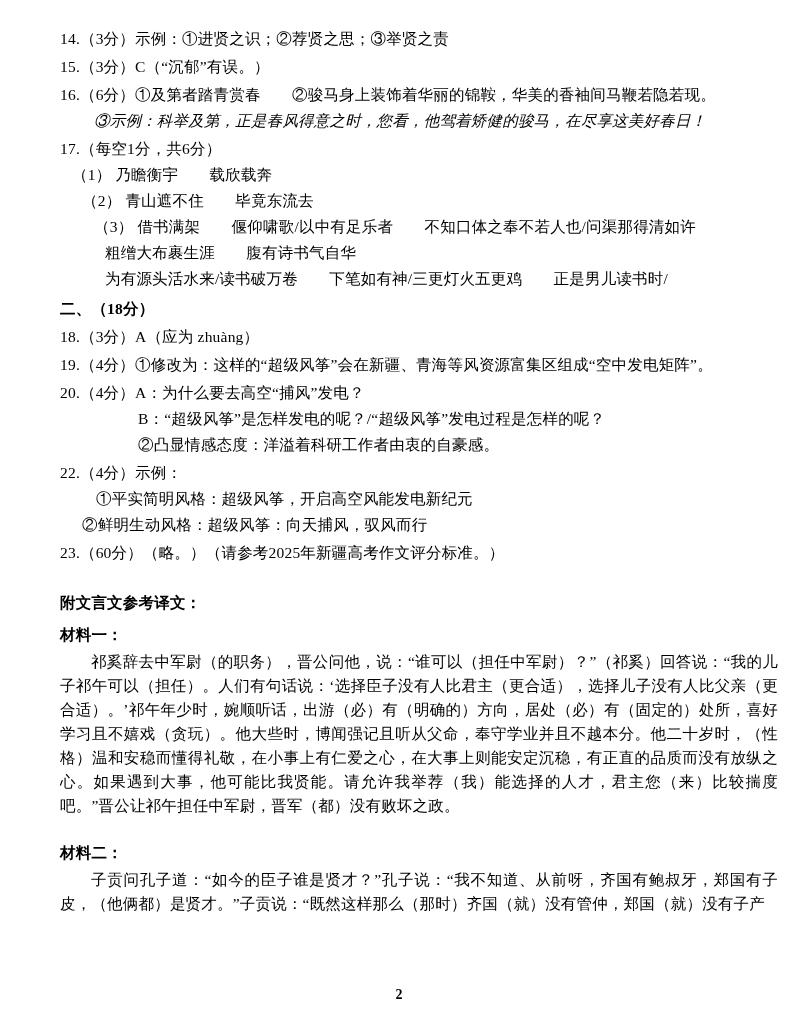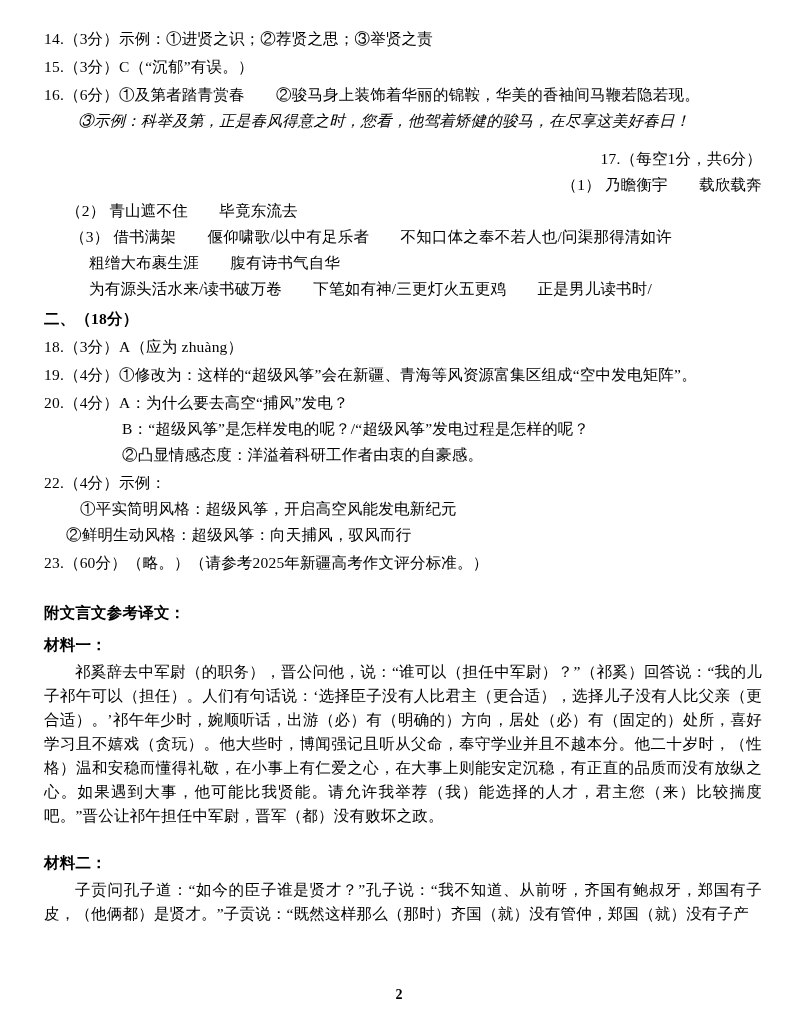--- a/index.html
+++ b/index.html
@@ -9,21 +9,21 @@
   }
   .page {
     position: relative;
     width: 798px;
     height: 1029px;
     margin: 0 auto;
     background: #ffffff;
     color: #000000;
     font-family: "Liberation Serif", "DejaVu Serif", serif;
     box-sizing: border-box;
-    padding: 28px 40px 0 44px;
+    padding: 28px 40px 0 60px;
     overflow: hidden;
   }
   .content {
     width: 718px;
   }
   .line {
     font-size: 15.5px;
     line-height: 22px;
     margin-bottom: 4px;
     white-space: pre-wrap;
@@ -52,24 +52,24 @@
 </style>
 </head>
 <body>
 
 <div class="page">
   <div class="content">
       <div class="line">14.（3分）示例：①进贤之识；②荐贤之思；③举贤之责</div>
       <div class="line" style="margin-top: 6px;">15.（3分）C（“沉郁”有误。）</div>
       <div class="line" style="margin-top: 6px;">16.（6分）①及第者踏青赏春　　②骏马身上装饰着华丽的锦鞍，华美的香袖间马鞭若隐若现。</div>
       <div class="line" style="margin-left: 34px; font-style: italic;">③示例：科举及第，正是春风得意之时，您看，他驾着矫健的骏马，在尽享这美好春日！</div>
-      <div class="line" style="margin-top: 16px; text-align: right;">17.（每空1分，共6分）</div>
-      <div class="line" style="margin-left: 12px; text-align: right;">（1） 乃瞻衡宇　　载欣载奔</div>
+      <div class="line" style="margin-top: 6px;">17.（每空1分，共6分）</div>
+      <div class="line" style="margin-left: 12px;">（1） 乃瞻衡宇　　载欣载奔</div>
       <div class="line" style="margin-left: 22px; margin-top: 2px;">（2） 青山遮不住　　毕竟东流去</div>
-      <div class="line" style="margin-left: 26px; margin-top: 2px;">（3） 借书满架　　偃仰啸歌/以中有足乐者　　不知口体之奉不若人也/问渠那得清如许</div>
+      <div class="line" style="margin-left: 34px; margin-top: 2px;">（3） 借书满架　　偃仰啸歌/以中有足乐者　　不知口体之奉不若人也/问渠那得清如许</div>
       <div class="line" style="margin-left: 45px; margin-top: 2px;">粗缯大布裹生涯　　腹有诗书气自华</div>
       <div class="line" style="margin-left: 45px; margin-top: 2px;">为有源头活水来/读书破万卷　　下笔如有神/三更灯火五更鸡　　正是男儿读书时/</div>
       <div class="line bold" style="margin-top: 8px;">二、（18分）</div>
       <div class="line" style="margin-top: 6px;">18.（3分）A（应为 zhuàng）</div>
       <div class="line" style="margin-top: 6px;">19.（4分）①修改为：这样的“超级风筝”会在新疆、青海等风资源富集区组成“空中发电矩阵”。</div>
       <div class="line" style="margin-top: 6px;">20.（4分）A：为什么要去高空“捕风”发电？</div>
       <div class="line" style="margin-left: 78px;">B：“超级风筝”是怎样发电的呢？/“超级风筝”发电过程是怎样的呢？</div>
       <div class="line" style="margin-left: 78px;">②凸显情感态度：洋溢着科研工作者由衷的自豪感。</div>
       <div class="line" style="margin-top: 6px;">22.（4分）示例：</div>
       <div class="line" style="margin-left: 36px; margin-top: 2px;">①平实简明风格：超级风筝，开启高空风能发电新纪元</div>

